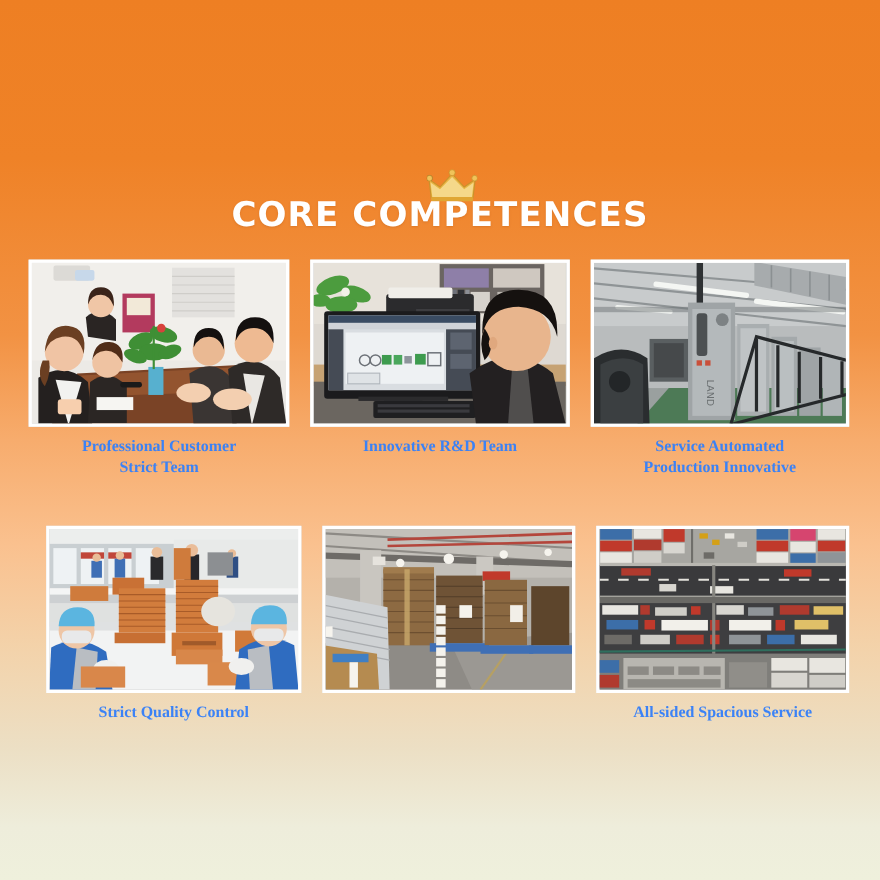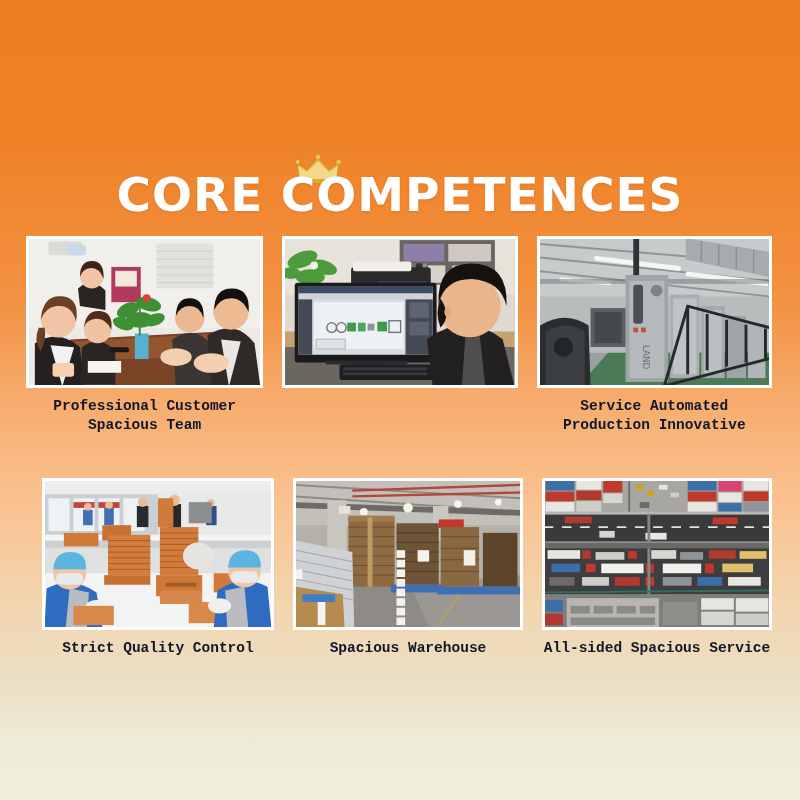--- a/index.html
+++ b/index.html
@@ -31,21 +31,21 @@
     text-align:center;
   }
   .crown{
     position:absolute;
     left:178px; top:4px;
     width:46px; height:32px;
     display:block;
   }
   .title{
     display:inline-block;
-    font-size:47px;
+    font-size:31px;
     line-height:54px;
     font-weight:bold;
     letter-spacing:1px;
     color:#ffffff;
     font-family:"DejaVu Sans", sans-serif;
     text-shadow:0 1px 2px rgba(160,70,10,.25);
     position:relative;
     padding-top:18px;
   }
 
@@ -71,22 +71,22 @@
     display:block;
   }
   .thumb svg{ display:block; width:100%; height:100%; }
 
   .caption{
     margin-top:9px;
     text-align:center;
     font-size:14.5px;
     line-height:19px;
     font-weight:600;
-    color:#0f172a;
-    font-family:Liberation Mono, monospace;
+    color:#3b82f6;
+    font-family:Liberation Serif, serif;
   }
 </style>
 </head>
 <body>
 
 <div class="page">
 
   <div class="title-wrap">
     <div style="display:inline-block;position:relative;">
       <svg class="crown" viewBox="0 0 46 32">
@@ -172,21 +172,21 @@
             <g fill="#f3cfb0">
               <ellipse cx="150" cy="122" rx="16" ry="9"></ellipse>
               <ellipse cx="186" cy="128" rx="18" ry="10"></ellipse>
             </g>
             <rect x="60" y="126" width="34" height="12" fill="#f6f5f2"></rect>
             <rect x="82" y="112" width="20" height="5" rx="2" fill="#1a1a1a"></rect>
           </svg>
         </div>
         <div class="caption">
           <div>Professional Customer</div>
-          <div>Spacious Team</div>
+          <div>Strict Team</div>
         </div>
       </div>
 
       <div class="card">
         <div class="thumb">
           <svg viewBox="0 0 236 152" preserveAspectRatio="xMidYMid slice">
             <rect width="236" height="152" fill="#ded9d2"></rect>
             <rect x="0" y="0" width="236" height="58" fill="#e7e2da"></rect>
 
             <rect x="118" y="2" width="98" height="46" fill="#6b6561"></rect>
@@ -245,20 +245,23 @@
                 <rect x="60" y="138" width="86" height="3"></rect>
             </g>
 
             <path d="M152 152 L146 104 Q186 74 224 104 L236 152 Z" fill="#232021"></path>
             <path d="M186 96 L182 152 L206 152 L200 96 Z" fill="#d9d7d3" opacity=".25"></path>
             <circle cx="190" cy="70" r="32" fill="#e8b58d"></circle>
             <path d="M158 68 Q156 26 192 26 Q230 26 228 70 Q222 44 192 42 Q164 42 158 68" fill="#15110f"></path>
             <path d="M160 62 Q172 80 160 92 Q154 76 160 62" fill="#15110f"></path>
             <ellipse cx="168" cy="76" rx="4" ry="6" fill="#e0a87e"></ellipse>
           </svg>
+        </div>
+        <div class="caption">
+          <div>Innovative R&amp;D Team</div>
         </div>
       </div>
 
       <div class="card">
         <div class="thumb">
           <svg viewBox="0 0 236 152" preserveAspectRatio="xMidYMid slice">
             <rect width="236" height="152" fill="#b9bcbd"></rect>
 
             <rect x="0" y="0" width="236" height="60" fill="#c8cbcc"></rect>
             <g stroke="#8f9496" stroke-width="2" fill="none">
@@ -527,23 +530,20 @@
               </g>
               <path d="M0 110 L50 118 L52 152 L0 152 Z" fill="#b58b50"></path>
               <rect x="8" y="118" width="34" height="8" fill="#3f7fc4"></rect>
               <g fill="#f6f4ee">
                 <rect x="24" y="126" width="8" height="24"></rect>
                 <rect x="0" y="92" width="8" height="10"></rect>
               </g>
             </g>
           </svg>
         </div>
-        <div class="caption">
-          <div>Spacious Warehouse</div>
-        </div>
       </div>
 
       <div class="card">
         <div class="thumb">
           <svg viewBox="0 0 236 152" preserveAspectRatio="xMidYMid slice">
             <rect width="236" height="152" fill="#8e8d89"></rect>
 
             <rect x="0" y="0" width="236" height="34" fill="#a7a6a1"></rect>
             <g>
               <rect x="2" y="0" width="30" height="10" fill="#3c6ea8"></rect>

